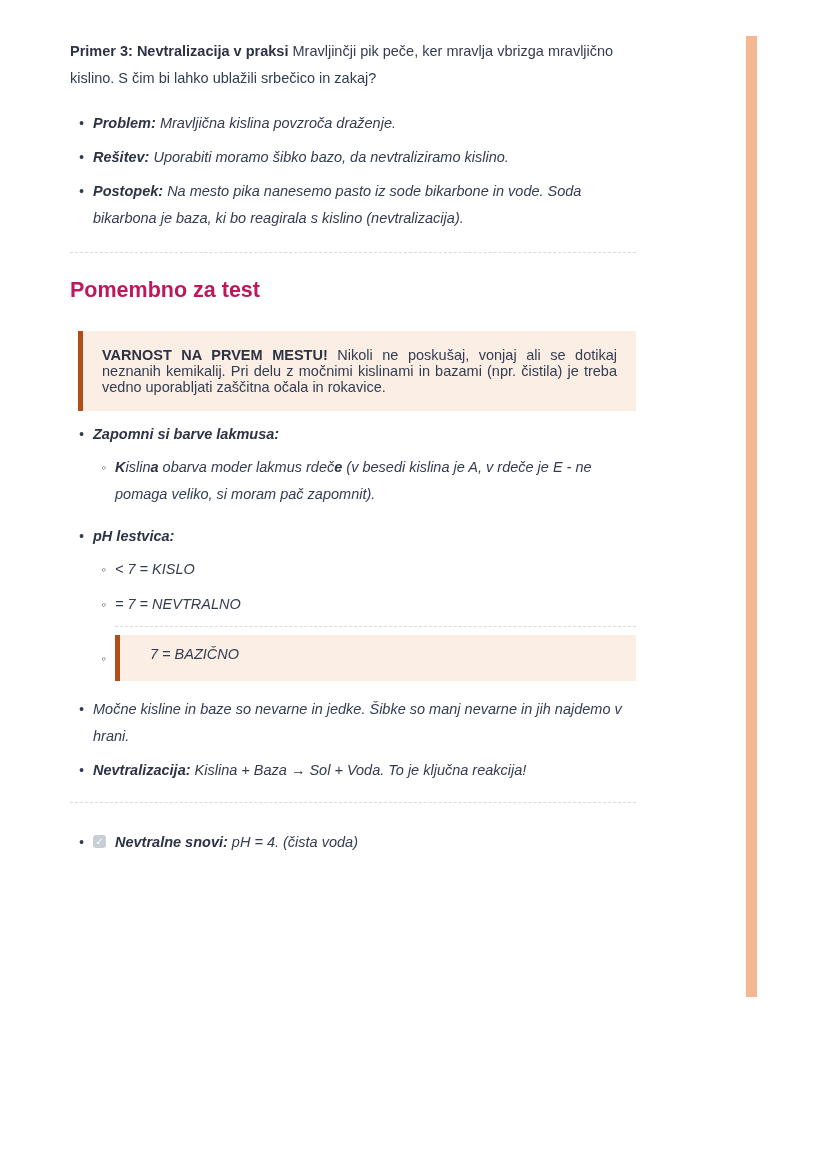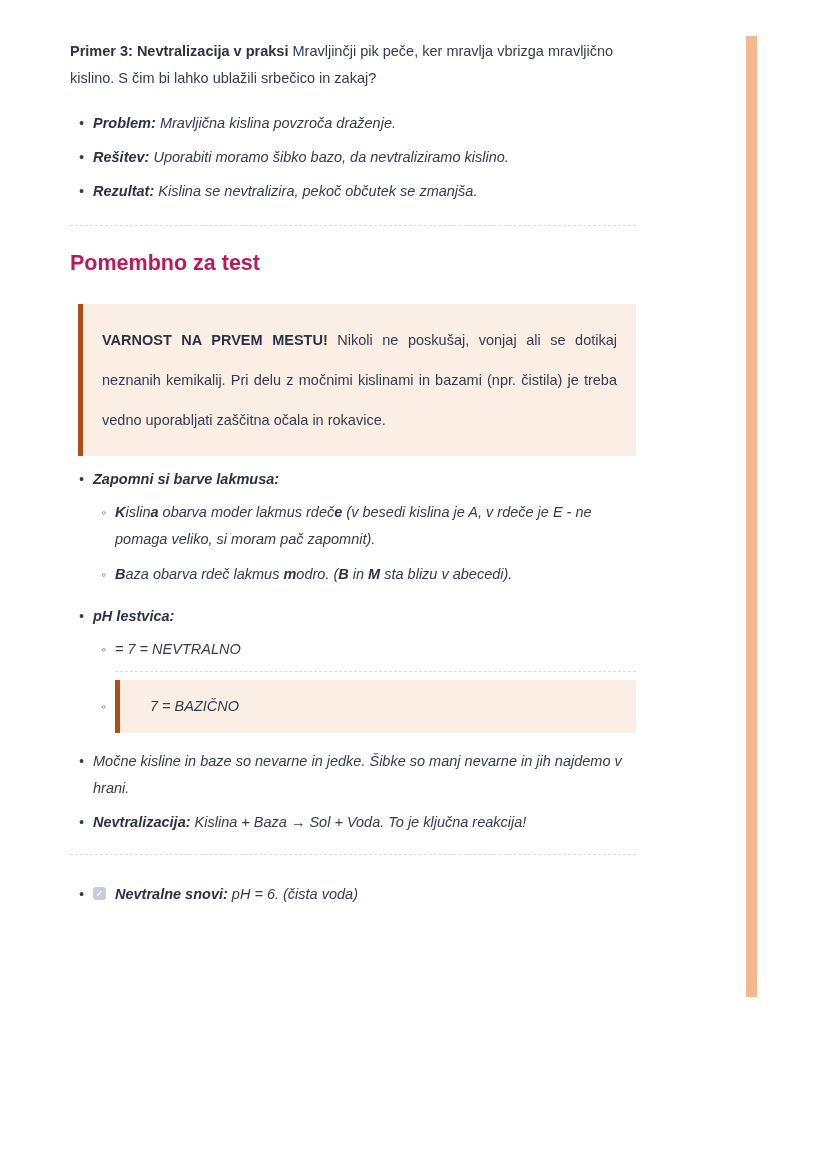--- a/index.html
+++ b/index.html
@@ -60,38 +60,38 @@
     line-height: 26px;
     font-weight: 700;
     color: #be185d;
   }
 
   .callout {
     margin: 28px 0 0 8px;
     background: #fbeee4;
     border-left: 5px solid #b14e17;
     padding: 16px 19px;
-    line-height: 40px;
+    line-height: 16px;
     text-align: justify;
   }
 
   .list-block { margin-top: 10px; }
 
   .mini-divider {
     border: 0;
     border-top: 1px dashed #dadada;
     margin: 6px 0 8px 22px;
     height: 0;
   }
   .quote-row { margin-bottom: 18px; }
   .quote-row .marker { align-self: center; }
   .quote-box {
     background: #fbeee4;
     border-left: 5px solid #b14e17;
-    padding: 13px 16px 13px 30px;
+    padding: 6px 16px 13px 30px;
   }
 
   .checklist { margin-top: 26px; }
   .checkbox {
     display: inline-block;
     width: 13px;
     height: 13px;
     background: #c9ced6;
     border-radius: 3px;
     margin-right: 9px;
@@ -134,56 +134,56 @@
       <div class="li">
         <span class="marker dot"></span>
         <div class="li-content"><b>Problem:</b> <span>Mravljična kislina povzroča draženje.</span></div>
       </div>
       <div class="li">
         <span class="marker dot"></span>
         <div class="li-content"><b>Rešitev:</b> <span>Uporabiti moramo šibko bazo, da nevtraliziramo kislino.</span></div>
       </div>
       <div class="li">
         <span class="marker dot"></span>
-        <div class="li-content"><b>Rezultat:</b> <span>Kislina se nevtralizira, pekoč občutek se zmanjša.</span></div>
+        <div class="li-content"><b>Postopek:</b> <span>Na mesto pika nanesemo pasto iz sode bikarbone in vode. Soda bikarbona je baza, ki bo reagirala s kislino (nevtralizacija).</span></div>
       </div>
     </div>
 
     <div class="divider"></div>
 
     <h2 class="section-heading">Pomembno za test</h2>
 
     <div class="callout"><b>VARNOST NA PRVEM MESTU!</b> <span>Nikoli ne poskušaj, vonjaj ali se dotikaj neznanih kemikalij. Pri delu z močnimi kislinami in bazami (npr. čistila) je treba vedno uporabljati zaščitna očala in rokavice.</span></div>
 
     <div class="list-block">
 
       <div class="li">
         <span class="marker dot"></span>
         <div class="li-content">
           <b>Zapomni si barve lakmusa:</b>
           <div class="sub-list">
             <div class="li">
               <span class="marker circ"></span>
               <div class="li-content"><b>K</b><span>islin</span><b>a</b><span> obarva moder lakmus rdeč</span><b>e</b><span> (v besedi kislina je A, v rdeče je E - ne pomaga veliko, si moram pač zapomnit).</span></div>
             </div>
-            <div class="li">
-              <span class="marker circ"></span>
-              <div class="li-content"><b>B</b><span>aza obarva rdeč lakmus </span><b>m</b><span>odro. (</span><b>B</b><span> in </span><b>M</b><span> sta blizu v abecedi).</span></div>
-            </div>
           </div>
         </div>
       </div>
 
       <div class="li">
         <span class="marker dot"></span>
         <div class="li-content">
           <b>pH lestvica:</b>
           <div class="sub-list">
             <div class="li">
               <span class="marker circ"></span>
+              <div class="li-content">&lt; 7 = KISLO</div>
+            </div>
+            <div class="li">
+              <span class="marker circ"></span>
               <div class="li-content">= 7 = NEVTRALNO</div>
             </div>
             <div class="mini-divider"></div>
             <div class="li quote-row">
               <span class="marker circ"></span>
               <div class="li-content">
                 <div class="quote-box"><span>7 = BAZIČNO</span></div>
               </div>
             </div>
           </div>
@@ -201,20 +201,20 @@
       </div>
 
     </div>
 
     <div class="divider d2"></div>
 
 
     <div class="checklist">
       <div class="li">
         <span class="marker dot"></span>
-        <div class="li-content"><span class="checkbox"></span><b>Nevtralne snovi:</b> <span>pH = 6. (čista voda)</span></div>
+        <div class="li-content"><span class="checkbox"></span><b>Nevtralne snovi:</b> <span>pH = 4. (čista voda)</span></div>
       </div>
     </div>
 
   </div>
 
   <div class="footer-note">(c) Knowunity 2025</div>
 </div>
 
 </body></html>

